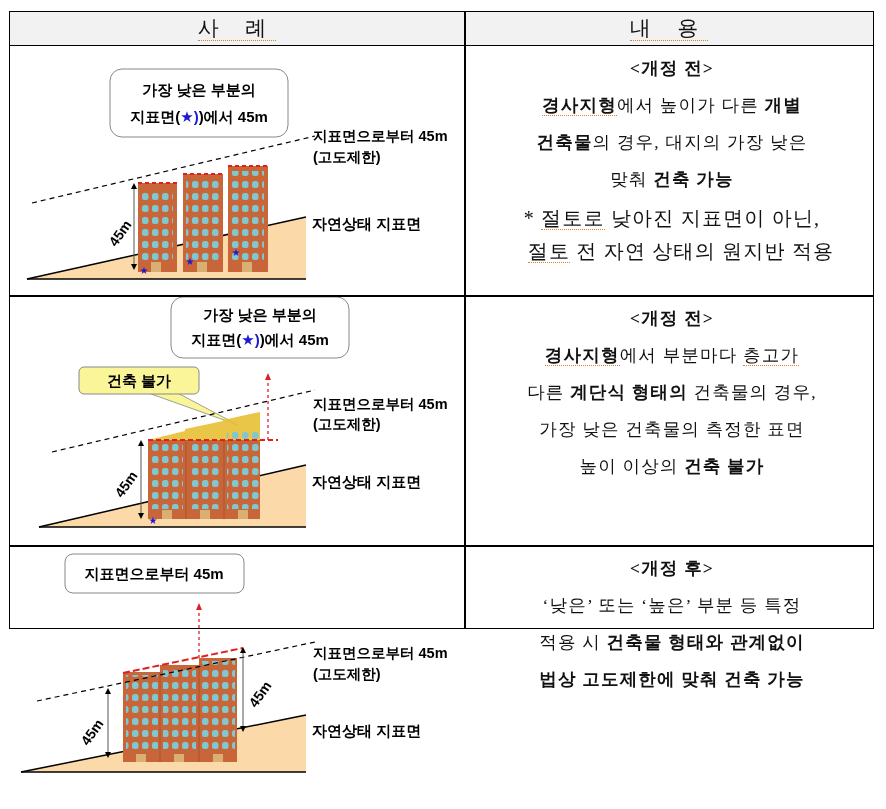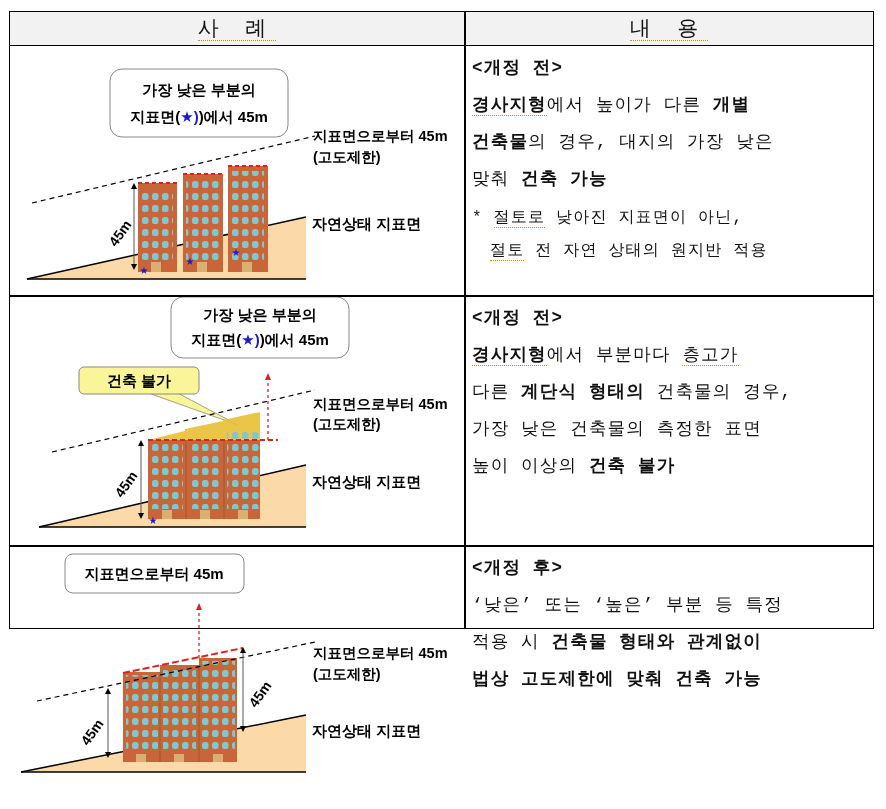--- a/index.html
+++ b/index.html
@@ -10,21 +10,21 @@
   .hdr { position: absolute; left: 0; top: 0; width: 100%; height: 34px; background: #f2f2f2;
          border-bottom: 1.5px solid #000; box-sizing: border-box; }
   .hdr-cell { position: absolute; top: 0; height: 33px; line-height: 33px; text-align: center;
               font-family: "DejaVu Serif", "Liberation Serif", serif; font-size: 21px; letter-spacing: 10px; }
   .hdr-cell span { border-bottom: 1.5px dotted #d9822b; padding-bottom: 0; }
   .vdiv { position: absolute; left: 454px; top: 0; width: 1.5px; height: 100%; background: #000; }
   .hdiv { position: absolute; left: 0; width: 100%; height: 1.5px; background: #000; }
   .diagram { position: absolute; left: 0; width: 454px; }
   .diagram svg { display: block; }
   .content { position: absolute; left: 462px; width: 400px; font-size: 17.5px; line-height: 37px;
-             font-family: Liberation Mono, monospace; letter-spacing: 1.2px; }
+             font-family: Liberation Serif, serif; letter-spacing: 1.2px; text-align: center; }
   .content .line { white-space: nowrap; }
   .content b { font-weight: bold; }
   .sq { border-bottom: 1.5px dotted #d9822b; }
   .note { line-height: 33px; margin-top: 4px; }
   .note-indent { padding-left: 18px; }
   .svgtext { font-family: "Liberation Sans", "DejaVu Sans", sans-serif; font-weight: bold; }
 </style>
 </head>
 <body>
 
@@ -89,21 +89,21 @@
       <text class="svgtext" x="303" y="116" font-size="14.5">(고도제한)</text>
       <text class="svgtext" x="302" y="183" font-size="15">자연상태 지표면</text>
     </svg>
   </div>
 
   <div class="content" style="top:38px;">
     <div class="line"><b>&lt;개정 전&gt;</b></div>
     <div class="line"><b class="sq">경사지형</b><span class="sq" style="border:0">에서 높이가 다른 </span><b>개별</b></div>
     <div class="line"><b>건축물</b><span>의 경우, 대지의 가장 낮은</span></div>
     <div class="line"><span>맞춰 </span><b>건축 가능</b></div>
-    <div class="note" style="font-size:16px;">
+    <div class="note" style="font-size:20px;">
       <div class="line"><span>* </span><span class="sq">절토로</span><span> 낮아진 지표면이 아닌,</span></div>
       <div class="line note-indent"><span class="sq">절토</span><span> 전 자연 상태의 원지반 적용</span></div>
     </div>
   </div>
 
   <div class="diagram" style="top:285px;height:248px;">
     <svg width="454" height="248" viewBox="0 0 454 248">
       <defs>
         <pattern id="win2" x="0" y="0" width="10" height="12" patternUnits="userSpaceOnUse">
           <rect x="2" y="3" width="6.5" height="7" rx="2.5" fill="#7fc8d0"></rect>

